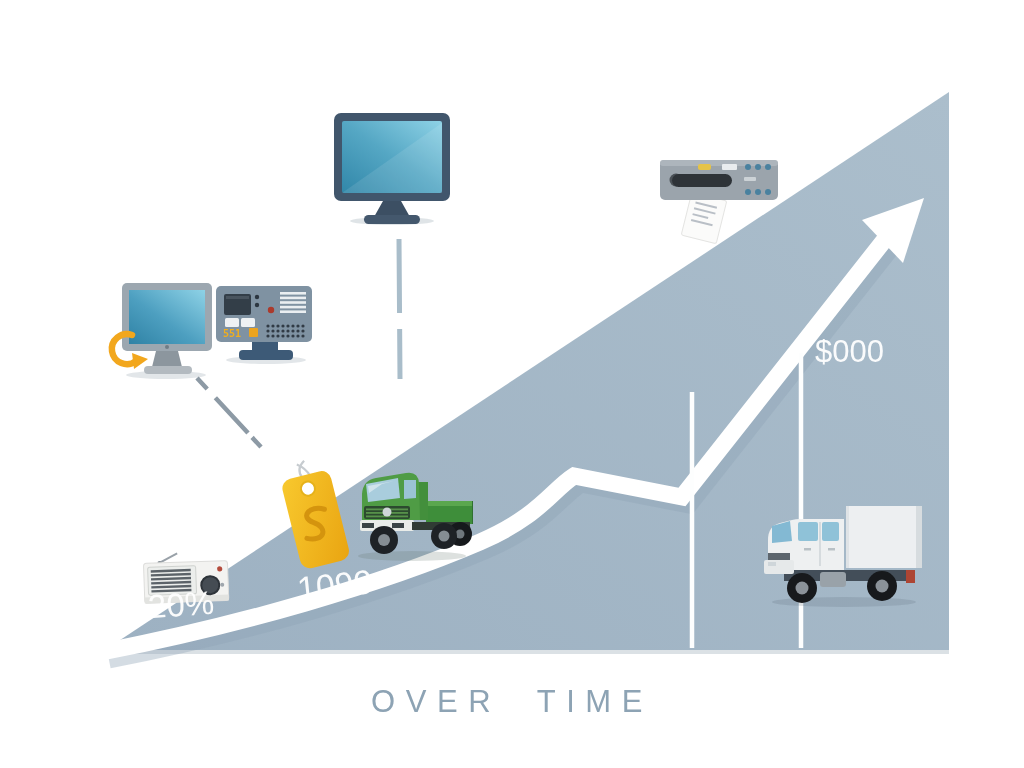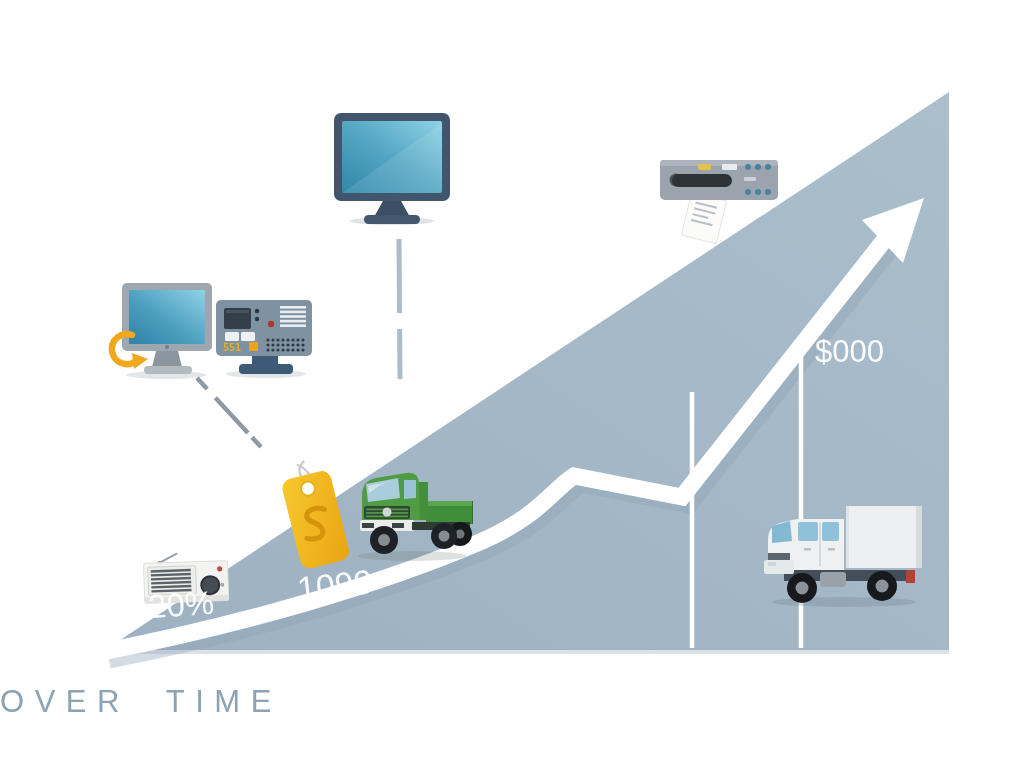--- a/index.html
+++ b/index.html
@@ -12,21 +12,21 @@
   .icon{position:absolute;}
   .value-label{
     position:absolute;color:#ffffff;opacity:.95;
     font-family:"Liberation Sans", sans-serif;font-weight:400;
     white-space:nowrap;user-select:none;
   }
   .lbl-start{left:148px;top:586px;font-size:33px;transform:rotate(-4deg);}
   .lbl-mid{left:297px;top:566px;font-size:34px;transform:rotate(-6deg);}
   .lbl-peak{left:815px;top:334px;font-size:31px;}
   .title{
-    position:absolute;left:0;top:684px;width:1024px;text-align:left;
+    position:absolute;left:0;top:684px;width:1024px;text-align:center;
     color:#8da3b4;font-size:31px;font-weight:400;
     letter-spacing:.34em;word-spacing:.55em;user-select:none;
   }
 </style>
 </head>
 <body>
 
 <div class="stage">
 
   <svg class="layer" viewBox="0 0 1024 768">
@@ -87,21 +87,21 @@
       <circle cx="63" cy="68" r="2" fill="#707c86"></circle>
       <polygon points="52,72 74,72 78,88 48,88" fill="#8c969e"></polygon>
       <rect x="40" y="87" width="48" height="8" rx="4" fill="#b3bac0"></rect>
       <g>
         <path d="M28,56 a15,15 0 1 0 4,26" stroke="#f2a71d" stroke-width="6.5" fill="none" stroke-linecap="round"></path>
         <polygon points="28,74 44,80 30,90" fill="#f2a71d"></polygon>
       </g>
     </svg>
   </div>
 
-  <div class="icon" style="left:212px;top:294px;width:104px;height:84px;">
+  <div class="icon" style="left:212px;top:280px;width:104px;height:84px;">
     <svg width="104" height="84" viewBox="0 0 104 84">
       <ellipse cx="54" cy="80" rx="40" ry="4" fill="rgba(110,130,145,.2)"></ellipse>
       <rect x="4" y="6" width="96" height="56" rx="5" fill="#7f92a2"></rect>
       <rect x="12" y="14" width="27" height="21" rx="2" fill="#333e48"></rect>
       <rect x="14" y="16" width="23" height="3" fill="#49545e"></rect>
       <circle cx="45" cy="17" r="2.2" fill="#2c3640"></circle>
       <circle cx="45" cy="25" r="2.2" fill="#2c3640"></circle>
       <rect x="68" y="12" width="26" height="2.6" fill="#eaeef1"></rect>
       <rect x="68" y="16.6" width="26" height="2.6" fill="#eaeef1"></rect>
       <rect x="68" y="21.2" width="26" height="2.6" fill="#eaeef1"></rect>

